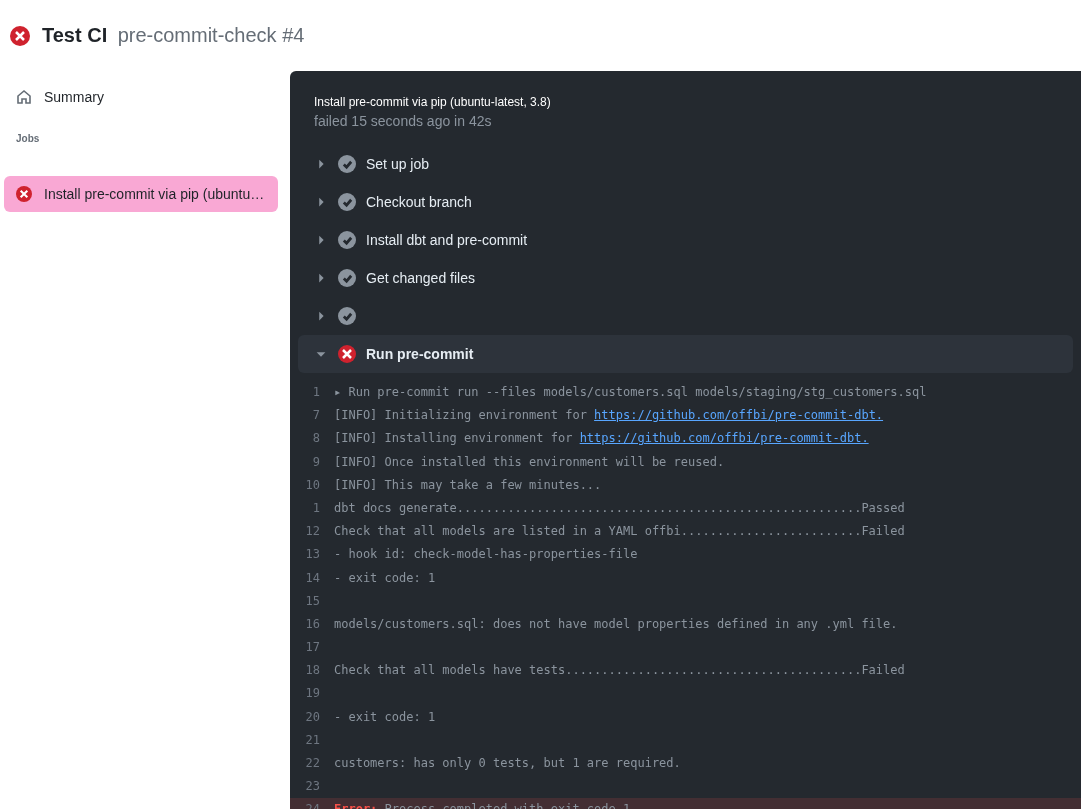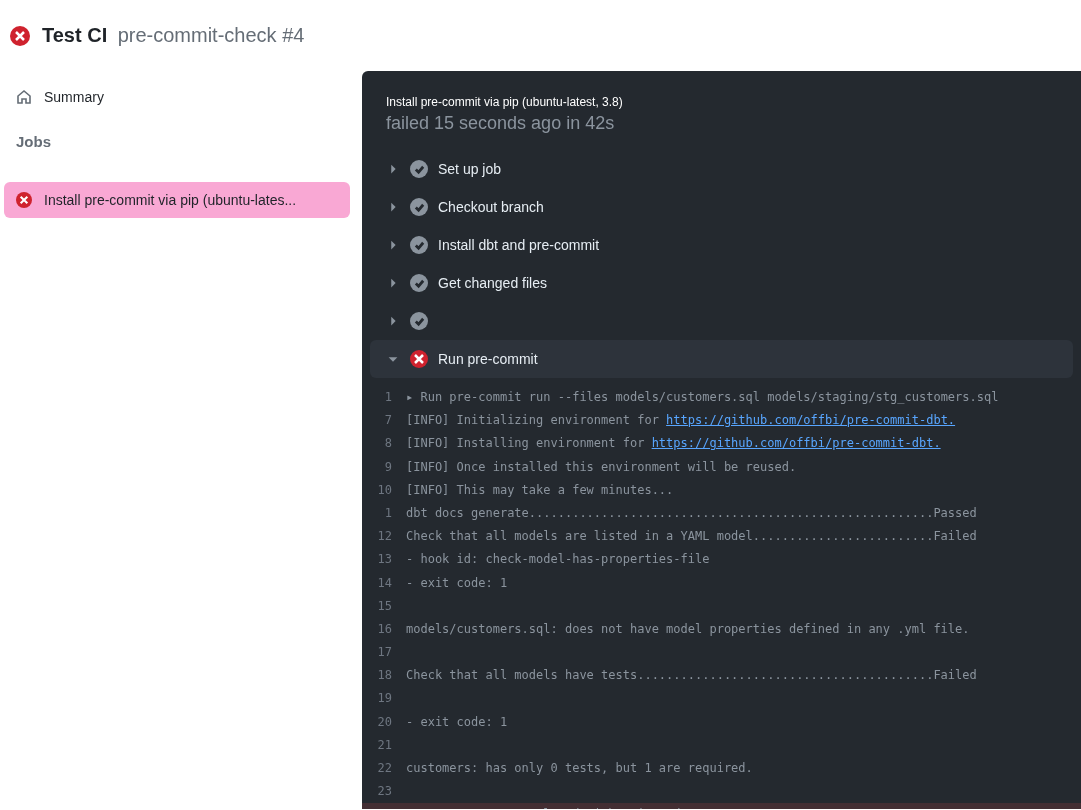--- a/index.html
+++ b/index.html
@@ -22,58 +22,58 @@
     background: #cf222e;
     display: inline-flex; align-items: center; justify-content: center;
     flex-shrink: 0;
   }
   .fail-circle svg { width: 12px; height: 12px; stroke: #fff; stroke-width: 2.5; }
   .header-title { font-size: 20px; font-weight: 600; color: #1f2328; }
   .header-sub { font-size: 20px; font-weight: 400; color: #656d76; margin-left: 6px; }
 
   .layout { display: flex; height: calc(810px - 72px); }
   .sidebar {
-    width: 362px;
+    width: 290px;
     padding: 8px 12px 8px 4px;
     flex-shrink: 0;
   }
   .side-item {
     display: flex; align-items: center; gap: 12px;
     padding: 10px 12px; border-radius: 6px;
     font-size: 14px; color: #1f2328;
     cursor: pointer;
   }
   .side-item.selected { background: #f9a8d4; margin-top: 24px; }
   .side-section-label {
-    font-size: 15px; font-weight: 600; color: #656d76;
+    font-size: 10px; font-weight: 600; color: #656d76;
     padding: 18px 12px 8px 12px;
   }
   .home-icon { width: 16px; height: 16px; fill: none; stroke: #656d76; stroke-width: 1.6; }
   .side-item .fail-circle { width: 16px; height: 16px; }
   .side-item .fail-circle svg { width: 10px; height: 10px; }
   .ellipsis { white-space: nowrap; overflow: hidden; text-overflow: ellipsis; }
 
   .main {
     flex: 1;
     background: #24292f;
     color: #e6edf3;
     overflow-y: auto;
     border-top-left-radius: 6px;
   }
   .main-header { padding: 24px 24px 16px 24px; }
   .main-title { font-size: 12px; font-weight: 400; color: #ffffff; }
-  .main-sub { font-size: 18px; color: #8b949e; margin-top: 4px; }
+  .main-sub { font-size: 14px; color: #8b949e; margin-top: 4px; }
 
   .steps { padding: 0 8px 0 8px; }
   .step-row {
     display: flex; align-items: center; gap: 10px;
     padding: 10px 16px; border-radius: 6px;
     font-size: 14px; color: #e6edf3; cursor: pointer;
   }
-  .step-row.expanded { background: #2d333b; }
+  .step-row.expanded { background: #2d333b; font-weight: bold; }
   .chevron {
     width: 14px; height: 14px; fill: #8b949e; flex-shrink: 0;
   }
   .success-circle {
     width: 18px; height: 18px; border-radius: 50%;
     background: #8b949e;
     display: inline-flex; align-items: center; justify-content: center;
     flex-shrink: 0;
   }
   .success-circle svg { width: 11px; height: 11px; stroke: #24292f; stroke-width: 3; fill: none; }
@@ -227,21 +227,21 @@
         <div class="log-line">
           <span class="ln">10</span>
           <span class="lc">[INFO] This may take a few minutes...</span>
         </div>
         <div class="log-line">
           <span class="ln">1</span>
           <span class="lc">dbt docs generate........................................................Passed</span>
         </div>
         <div class="log-line">
           <span class="ln">12</span>
-          <span class="lc">Check that all models are listed in a YAML model.........................Failed</span>
+          <span class="lc">Check that all models are listed in a YAML offbi.........................Failed</span>
         </div>
         <div class="log-line">
           <span class="ln">13</span>
           <span class="lc">- hook id: check-model-has-properties-file</span>
         </div>
         <div class="log-line">
           <span class="ln">14</span>
           <span class="lc">- exit code: 1</span>
         </div>
         <div class="log-line">

